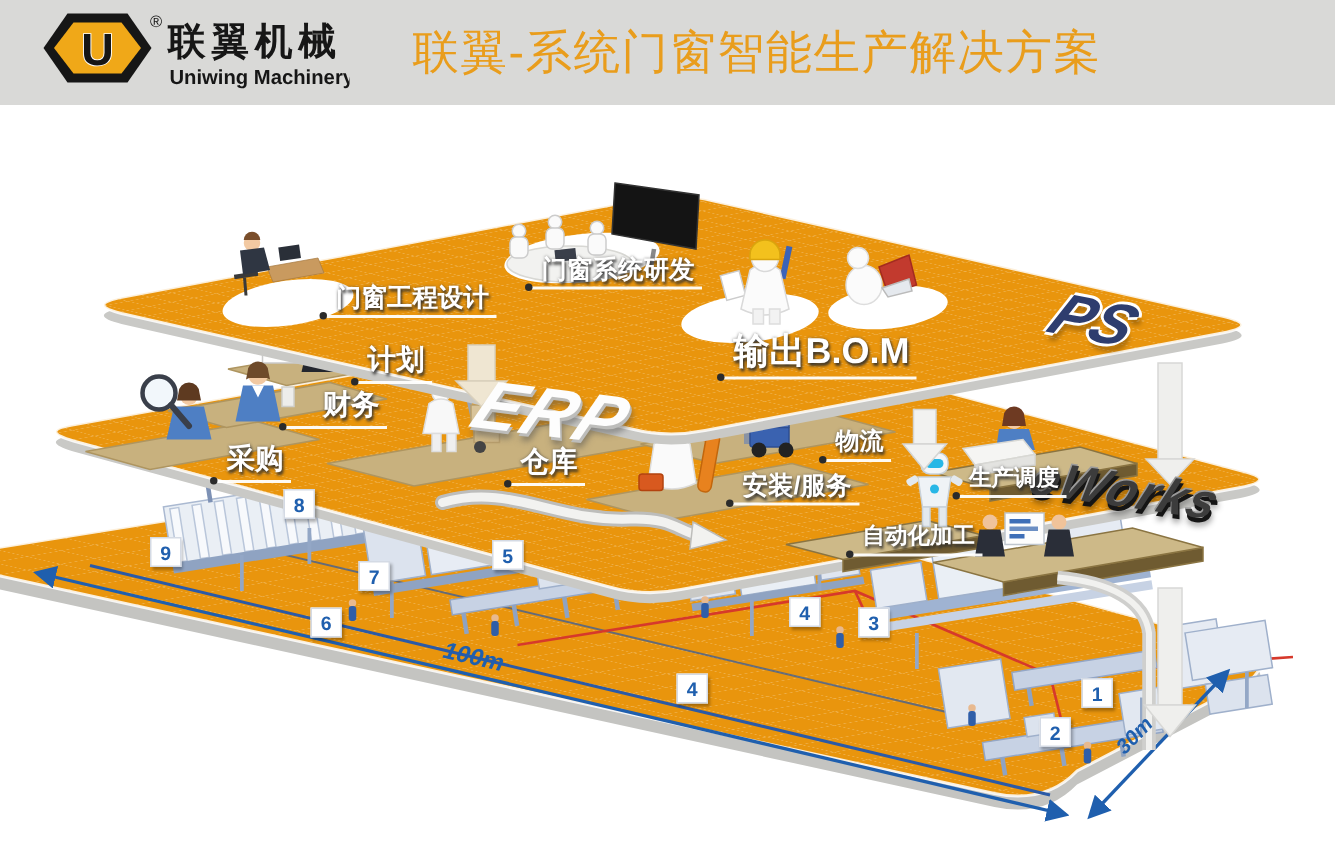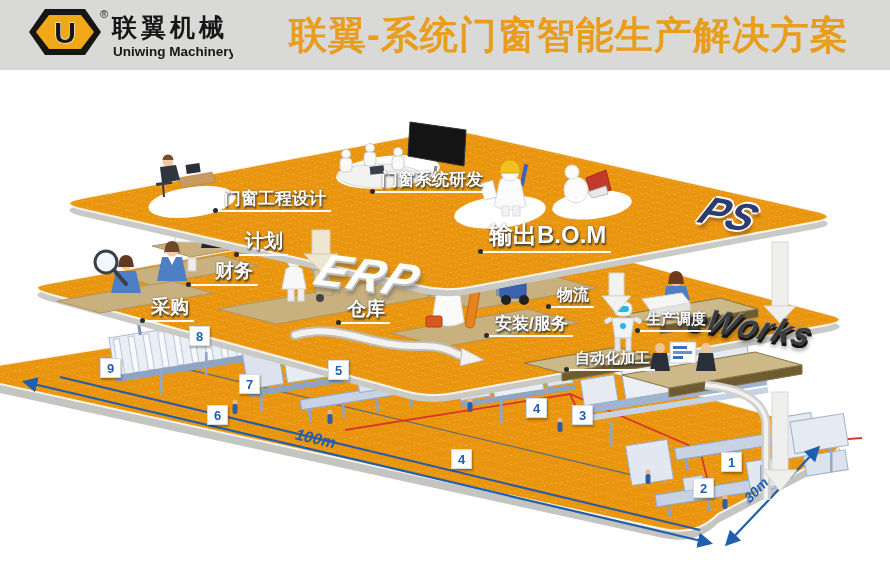--- a/index.html
+++ b/index.html
@@ -3,21 +3,21 @@
 <meta charset="utf-8">
 <style>
   * { margin:0; padding:0; box-sizing:border-box; }
   body { font-family:"Liberation Sans", sans-serif; background:#fff; }
   .page { position:relative; width:890px; height:567px; background:#fff; overflow:hidden; }
 
   
   .header { position:absolute; left:0; top:0; width:890px; height:70px;
             background:#D9D9D7; display:flex; align-items:center; }
   .logo-wrap { margin-left:28px; width:205px; height:58px; flex:0 0 auto; }
-  .main-title { margin-left:56px; font-size:38px; font-weight:bold; color:#E99D1C;
+  .main-title { margin-left:42px; font-size:31px; font-weight:normal; color:#E99D1C;
                 letter-spacing:1px; white-space:nowrap; }
 
   
   .stage { position:absolute; left:0; top:70px; width:890px; height:497px; overflow:hidden; }
   .stage svg.scene { position:absolute; left:0; top:0; }
 
   
   .tag { position:absolute; color:#fff; font-weight:bold; font-size:17px; white-space:nowrap;
          text-shadow:1px 2px 2px rgba(45,45,45,.9), 0 0 2px rgba(60,60,60,.6);
          border-bottom:2px solid rgba(255,255,255,.95); padding:0 5px 1px 9px; line-height:1.25; }
@@ -394,21 +394,21 @@
         <rect x="772" y="322" width="16" height="78" fill="#EFEFED" stroke="#D8D8D6"></rect>
         <polygon points="763,400 797,400 780,421" fill="#EFEFED" stroke="#D8D8D6"></polygon>
       </g>
     </svg>
 
     <div class="sys3d sys-ps">PS</div>
     <div class="sys3d sys-erp">ERP</div>
     <div class="sys3d sys-eworks">eWorks</div>
 
     <div class="tag" style="left:215px; top:118px;">门窗工程设计</div>
-    <div class="tag" style="left:372px; top:99px;">门窗系统研发</div>
+    <div class="tag" style="left:352px; top:99px;">门窗系统研发</div>
     <div class="tag lg" style="left:480px; top:150px;">输出B.O.M</div>
 
     <div class="tag md" style="left:236px; top:159px;text-align:right;">计划</div>
     <div class="tag md" style="left:188px; top:189px;padding-left:27px;">财务</div>
     <div class="tag md" style="left:142px; top:209px;margin-top:16px;">采购</div>
     <div class="tag md" style="left:338px; top:227px;">仓库</div>
     <div class="tag" style="left:548px; top:215px; font-size:16px;">物流</div>
     <div class="tag" style="left:486px; top:243px;">安装/服务</div>
 
     <div class="tag sm" style="left:637px; top:240px;">生产调度</div>

